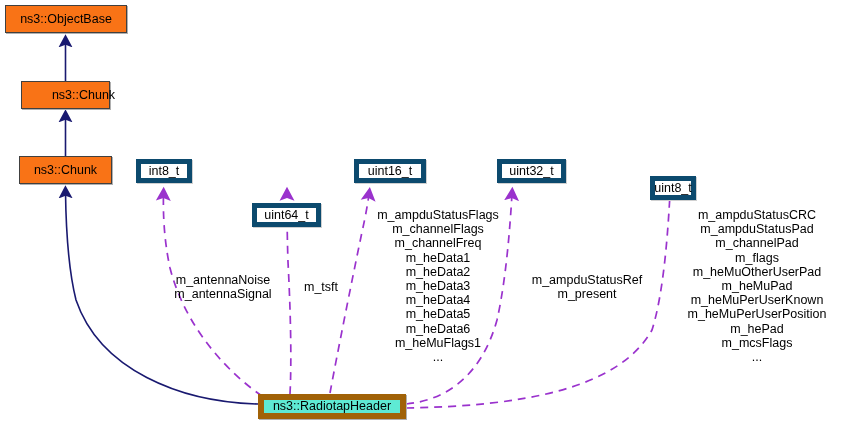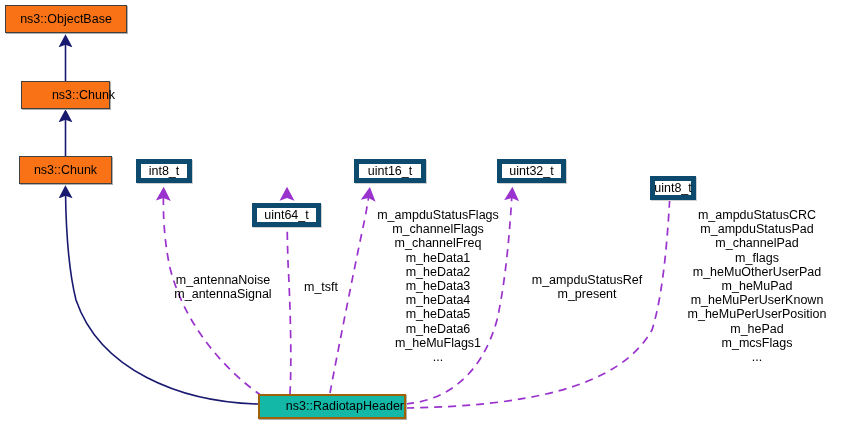--- a/index.html
+++ b/index.html
@@ -21,23 +21,22 @@
     color:#000000;
     white-space:nowrap;
     line-height:1;
   }
   .node.cls{
     border:1px solid #404040;
     background:#f97316;
     box-shadow:1px 1px 0 0 #b0b0b0;
   }
   .node.cls.current{
-    background:#14b8a6;
-    border:2px solid #a16207;
-    justify-content:flex-end;
+    background:#5eead4;
+    border:6px solid #a16207;
   }
   .node.type{
     border:5px solid #0c4a6e;
     background:#ffffff;
     box-shadow:1px 1px 0 0 #d0d0d0;
   }
 
   .edgelabel{
     position:absolute;
     font-size:12.5px;

